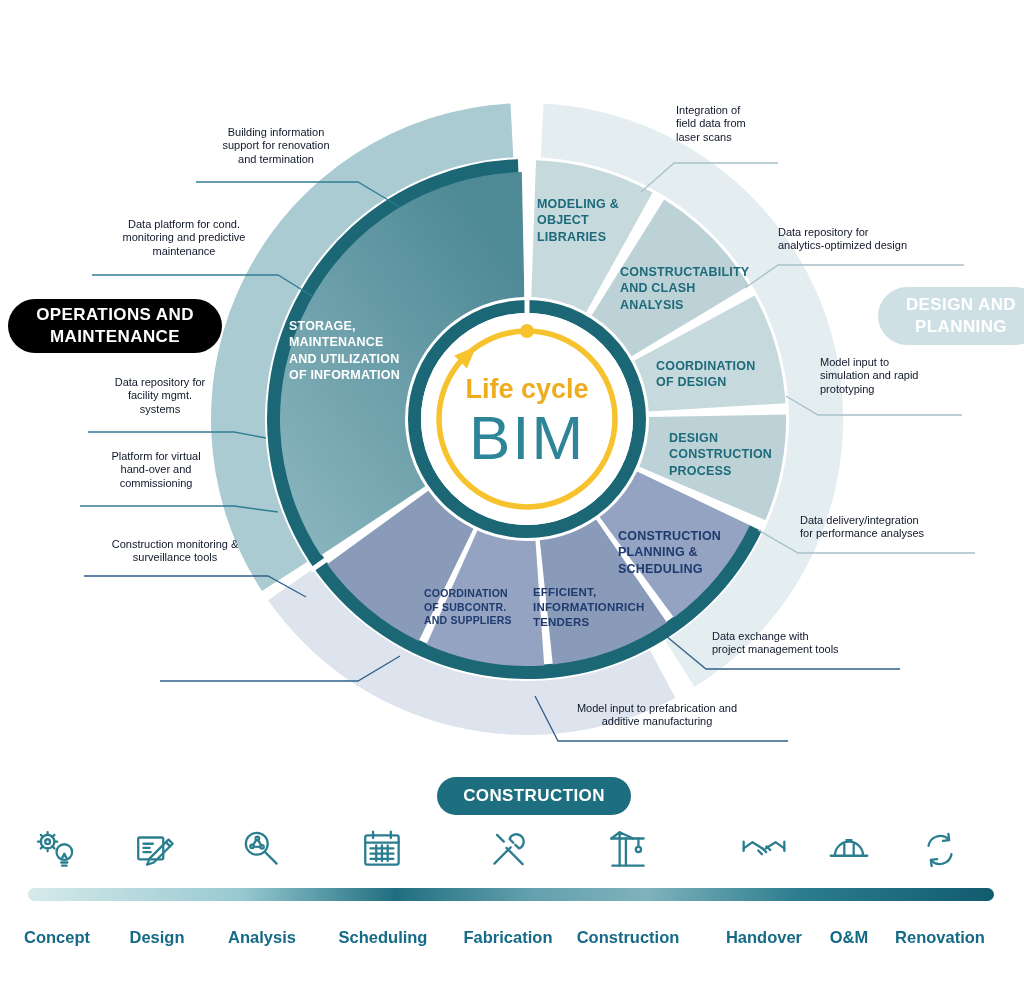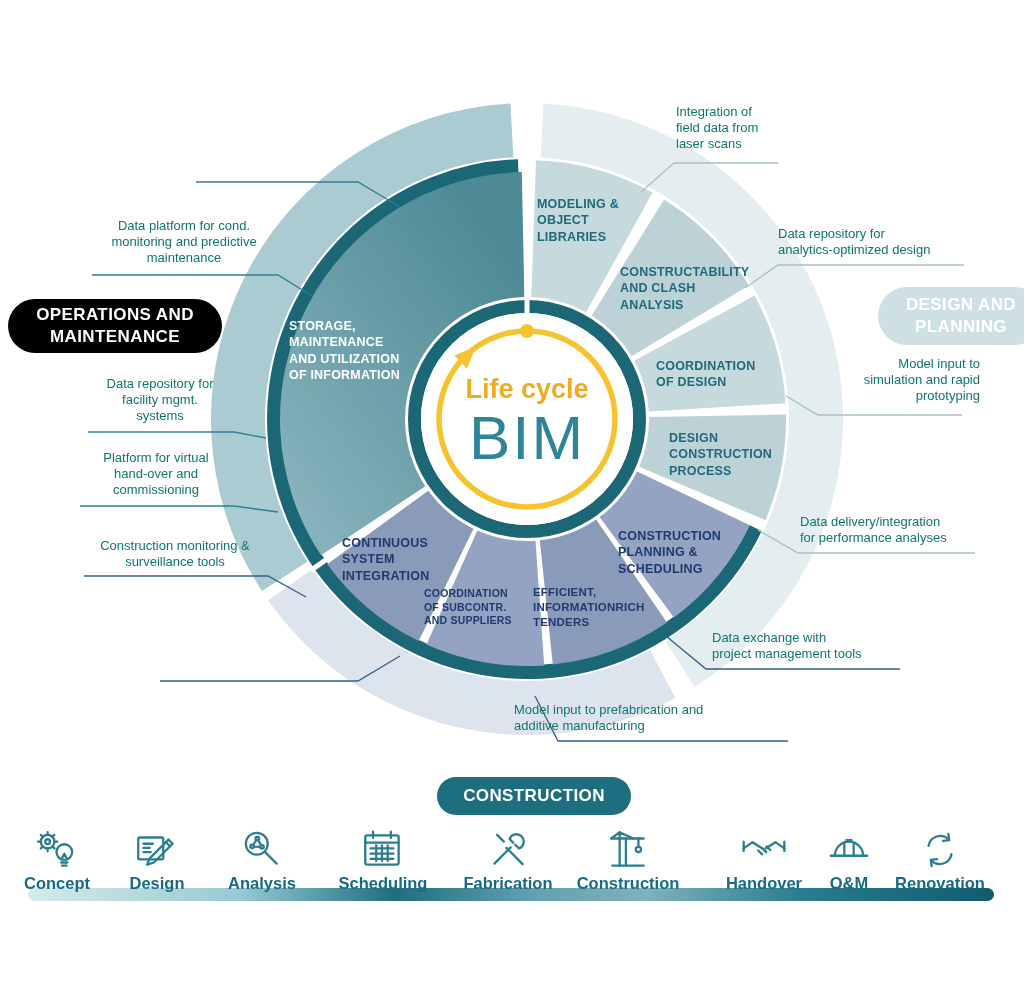--- a/index.html
+++ b/index.html
@@ -1,29 +1,29 @@
 <!DOCTYPE html>
 <html><head>
 <meta charset="utf-8">
 <title>Life cycle BIM</title>
 <style>
   *{margin:0;padding:0;box-sizing:border-box}
   body{background:#fff}
   #stage{position:relative;width:1024px;height:988px;background:#fff;overflow:hidden;
          font-family:"Liberation Sans",sans-serif;}
   #wheel-svg{position:absolute;left:0;top:0}
-  .co{position:absolute;font-size:13px;font-weight:500;line-height:1.22;color:#0f766e;white-space:pre-line}
+  .co{position:absolute;font-size:11px;font-weight:500;line-height:1.22;color:#0f172a;white-space:pre-line}
   .sg{position:absolute;font-size:12.5px;font-weight:700;line-height:1.3;letter-spacing:.2px;white-space:pre-line}
   .pill{position:absolute;display:flex;flex-direction:column;align-items:center;justify-content:center;
         color:#fff;font-weight:700;font-size:17px;line-height:1.32;letter-spacing:.4px;text-align:center}
   .ctr{position:absolute;text-align:center}
   .stageItem{position:absolute;width:110px;display:flex;flex-direction:column;align-items:center}
   .ticon{display:block}
   .ticon *{fill:none;stroke:#2b7e8f;stroke-width:2.2;stroke-linecap:round;stroke-linejoin:round}
-  .tlabel{font-size:16.5px;font-weight:700;color:#156a87;white-space:nowrap}
+  .tlabel{margin-top:54px;font-size:16.5px;font-weight:700;color:#156a87;white-space:nowrap}
   #bar{position:absolute;left:28px;top:888px;width:966px;height:13px;border-radius:7px;
        background:linear-gradient(90deg,#d6eaeb 0%,#98c9d1 22%,#1f6e80 38%,#63a0ad 52%,#7fb2bc 64%,#2b7c8e 80%,#115c6e 100%)}
 </style>
 </head>
 <body>
 
 <div id="stage">
 
   <svg id="wheel-svg" width="1024" height="988" viewBox="0 0 1024 988">
     <defs>
@@ -106,51 +106,51 @@
 PROCESS</div>
   <div class="sg" style="left:618px;top:528px;width:145px;color:#1f3a6e">CONSTRUCTION
 PLANNING &amp;
 SCHEDULING</div>
   <div class="sg" style="left:533px;top:585px;width:135px;color:#1f3a6e;font-size:11.5px">EFFICIENT,
 INFORMATIONRICH
 TENDERS</div>
   <div class="sg" style="left:424px;top:587px;width:115px;color:#1f3a6e;font-size:10.5px">COORDINATION
 OF SUBCONTR.
 AND SUPPLIERS</div>
-  <div class="sg" style="left:342px;top:535px;width:110px;color:#1f3a6e">CONTINUOUS
-SYSTEM
-INTEGRATION</div>
 
   <div class="ctr" style="left:427px;top:374px;width:200px;font-size:27px;font-weight:700;color:#efac1e">Life cycle</div>
   <div class="ctr" style="left:427px;top:402px;width:200px;font-size:62px;font-weight:400;letter-spacing:2px;color:#2f8598">BIM</div>
 
+  <div class="co" style="left:190px;top:126px;width:172px;text-align:center">Building information
+support for renovation
+and termination</div>
   <div class="co" style="left:88px;top:218px;width:192px;text-align:center">Data platform for cond.
 monitoring and predictive
 maintenance</div>
   <div class="co" style="left:85px;top:376px;width:150px;text-align:center">Data repository for
 facility mgmt.
 systems</div>
   <div class="co" style="left:78px;top:450px;width:156px;text-align:center">Platform for virtual
 hand-over and
 commissioning</div>
 
   <div class="co" style="left:676px;top:104px;width:130px;text-align:left">Integration of
 field data from
 laser scans</div>
   <div class="co" style="left:778px;top:226px;width:200px;text-align:left">Data repository for
 analytics-optimized design</div>
-  <div class="co" style="left:820px;top:356px;width:160px;text-align:right">Model input to
+  <div class="co" style="left:820px;top:356px;width:160px;text-align:left">Model input to
 simulation and rapid
 prototyping</div>
   <div class="co" style="left:800px;top:514px;width:190px;text-align:left">Data delivery/integration
 for performance analyses</div>
 
   <div class="co" style="left:80px;top:538px;width:190px;text-align:center">Construction monitoring &amp;
 surveillance tools</div>
-  <div class="co" style="left:514px;top:702px;width:250px;text-align:left">Model input to prefabrication and
+  <div class="co" style="left:532px;top:702px;width:250px;text-align:center">Model input to prefabrication and
 additive manufacturing</div>
   <div class="co" style="left:712px;top:630px;width:200px;text-align:left">Data exchange with
 project management tools</div>
 
   <div id="bar"></div>
 
   <div class="stageItem" style="left:2px;top:826px">
     <svg class="ticon" width="48" height="48" viewBox="0 0 46 46">
       <circle cx="14" cy="15" r="6.5"></circle>
         <circle cx="14" cy="15" r="2.3"></circle>

